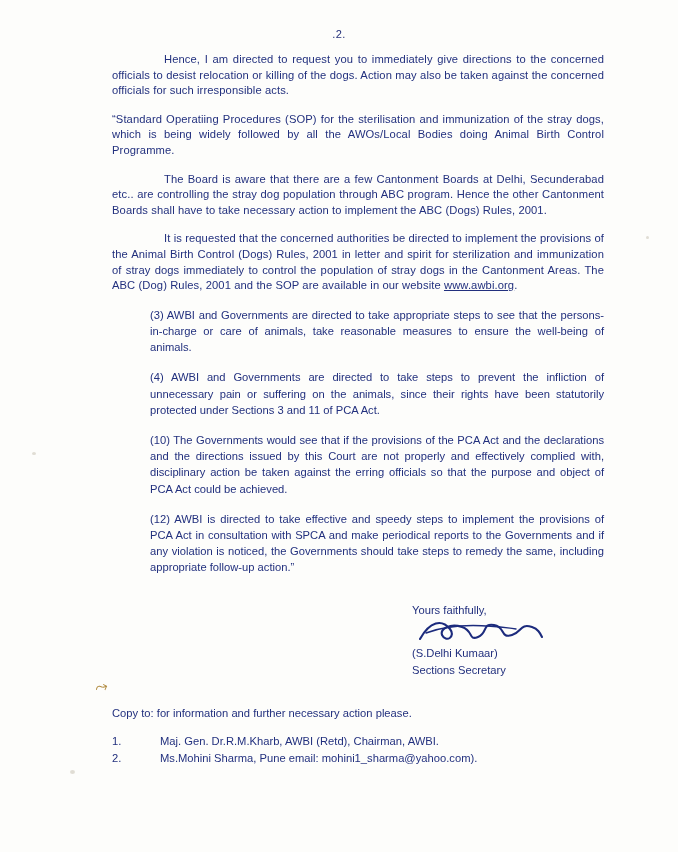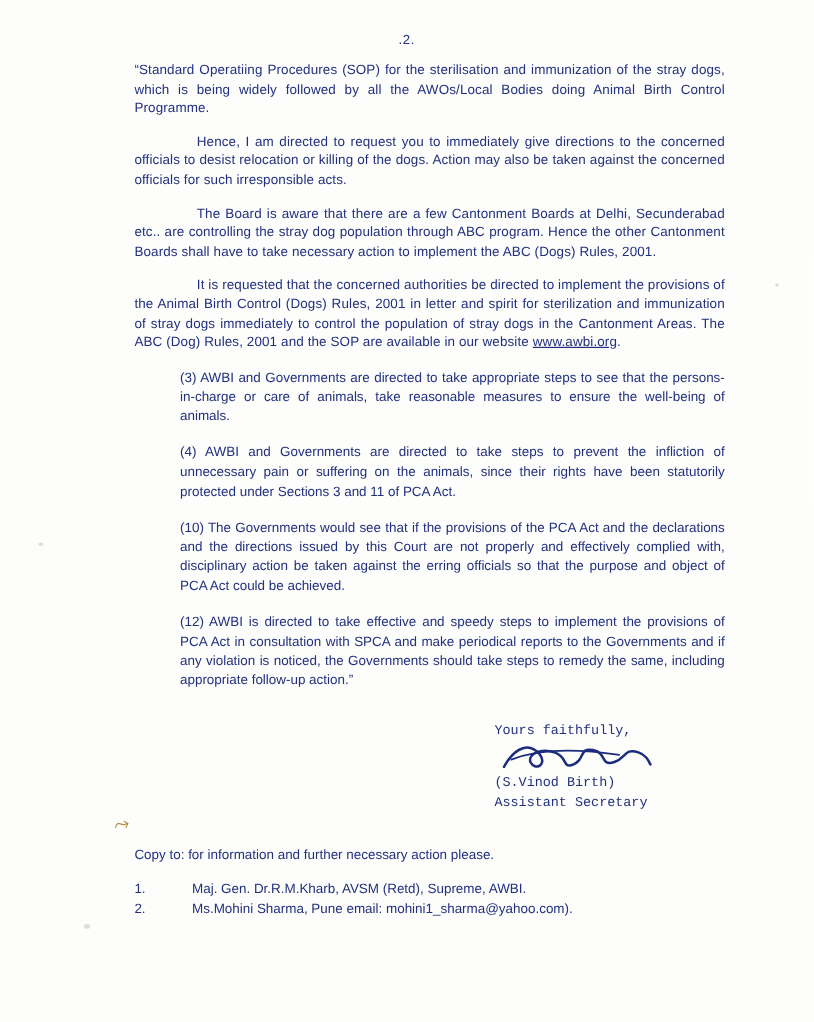--- a/index.html
+++ b/index.html
@@ -69,21 +69,20 @@
     line-height: 15.6px;
     color: #22307e;
     text-align: justify;
   }
   .sign-block {
     margin-top: 26px;
     padding-left: 300px;
     font-size: 11.2px;
     line-height: 17px;
     color: #22307e;
-    font-family: Liberation Mono, monospace;
   }
   .sign-scribble {
     height: 26px;
     position: relative;
     overflow: visible;
   }
   .sign-scribble svg {
     position: absolute;
     top: -6px;
     left: 4px;
@@ -126,53 +125,53 @@
 </style>
 </head>
 <body>
 
 <div class="page">
 
   <div class="page-number">.2.</div>
 
   <div class="body-wrap">
 
+    <p class="para indent">Hence, I am directed to request you to immediately give directions to the concerned officials to desist relocation or killing of the dogs. Action may also be taken against the concerned officials for such irresponsible acts.</p>
+
     <p class="para">“Standard Operatiing Procedures (SOP) for the sterilisation and immunization of the stray dogs, which is being widely followed by all the AWOs/Local Bodies doing Animal Birth Control Programme.</p>
-
-    <p class="para indent">Hence, I am directed to request you to immediately give directions to the concerned officials to desist relocation or killing of the dogs. Action may also be taken against the concerned officials for such irresponsible acts.</p>
 
     <p class="para indent">The Board is aware that there are a few Cantonment Boards at Delhi, Secunderabad etc.. are controlling the stray dog population through ABC program. Hence the other Cantonment Boards shall have to take necessary action to implement the ABC (Dogs) Rules, 2001.</p>
 
     <p class="para indent"><span>It is requested that the concerned authorities be directed to implement the provisions of the Animal Birth Control (Dogs) Rules, 2001 in letter and spirit for sterilization and immunization of stray dogs immediately to control the population of stray dogs in the Cantonment Areas. The ABC (Dog) Rules, 2001 and the SOP are available in our website </span><span class="underline">www.awbi.org</span><span>.</span></p>
 
 
     <div class="quote-block">(3) AWBI and Governments are directed to take appropriate steps to see that the persons-in-charge or care of animals, take reasonable measures to ensure the well-being of animals.</div>
     <div class="quote-block">(4) AWBI and Governments are directed to take steps to prevent the infliction of unnecessary pain or suffering on the animals, since their rights have been statutorily protected under Sections 3 and 11 of PCA Act.</div>
     <div class="quote-block">(10) The Governments would see that if the provisions of the PCA Act and the declarations and the directions issued by this Court are not properly and effectively complied with, disciplinary action be taken against the erring officials so that the purpose and object of PCA Act could be achieved.</div>
     <div class="quote-block">(12) AWBI is directed to take effective and speedy steps to implement the provisions of PCA Act in consultation with SPCA and make periodical reports to the Governments and if any violation is noticed, the Governments should take steps to remedy the same, including appropriate follow-up action.”</div>
 
 
     <div class="sign-block">
       <div>Yours faithfully,</div>
       <div class="sign-scribble">
         <svg width="130" height="34" viewBox="0 0 130 34" aria-hidden="true">
           <path d="M4 26 C14 8, 26 6, 34 16 C40 24, 30 30, 26 22 C24 16, 34 10, 46 14 C58 18, 52 28, 62 24 C72 20, 66 10, 78 12 C90 14, 84 26, 96 22 C106 19, 104 10, 116 14 C122 16, 124 20, 126 24" fill="none" stroke="#1c2b7d" stroke-width="2.1" stroke-linecap="round"></path>
           <path d="M10 20 C30 12, 60 10, 100 16" fill="none" stroke="#1c2b7d" stroke-width="1.4" stroke-linecap="round"></path>
         </svg>
       </div>
-      <div>(S.Vinod Birth)</div>
-      <div>Assistant Secretary</div>
+      <div>(S.Delhi Kumaar)</div>
+      <div>Sections Secretary</div>
     </div>
 
     <div class="copy-to">Copy to: for information and further necessary action please.</div>
 
     <div class="copy-list">
       <div class="copy-row">
         <span class="copy-num">1.</span>
-        <span class="copy-text">Maj. Gen. Dr.R.M.Kharb, AVSM (Retd), Supreme, AWBI.</span>
+        <span class="copy-text">Maj. Gen. Dr.R.M.Kharb, AWBI (Retd), Chairman, AWBI.</span>
       </div>
       <div class="copy-row">
         <span class="copy-num">2.</span>
         <span class="copy-text">Ms.Mohini Sharma, Pune email: mohini1_sharma@yahoo.com).</span>
       </div>
     </div>
 
   </div>
 
   <div class="margin-mark">⤳</div>

